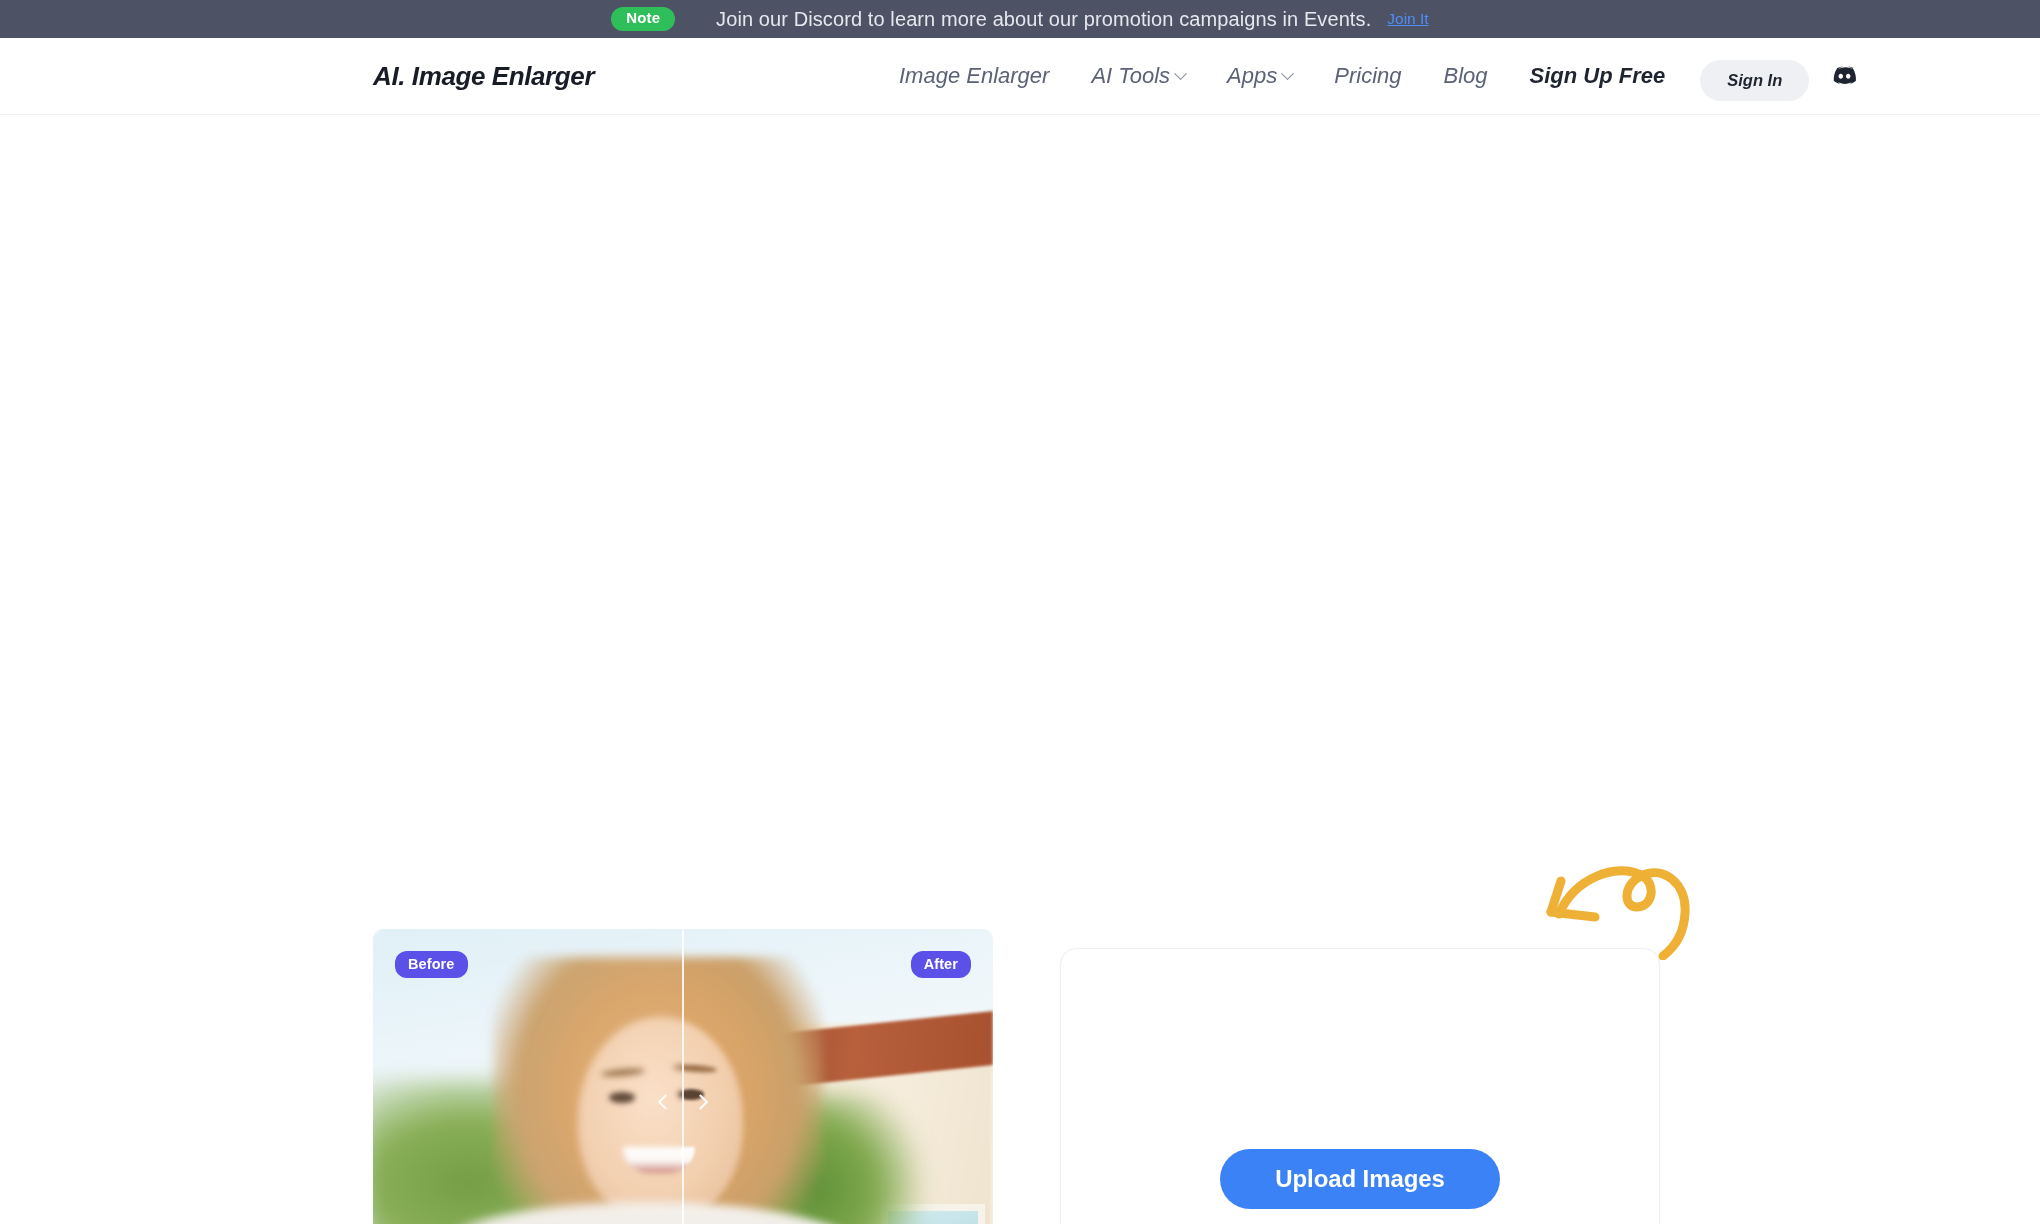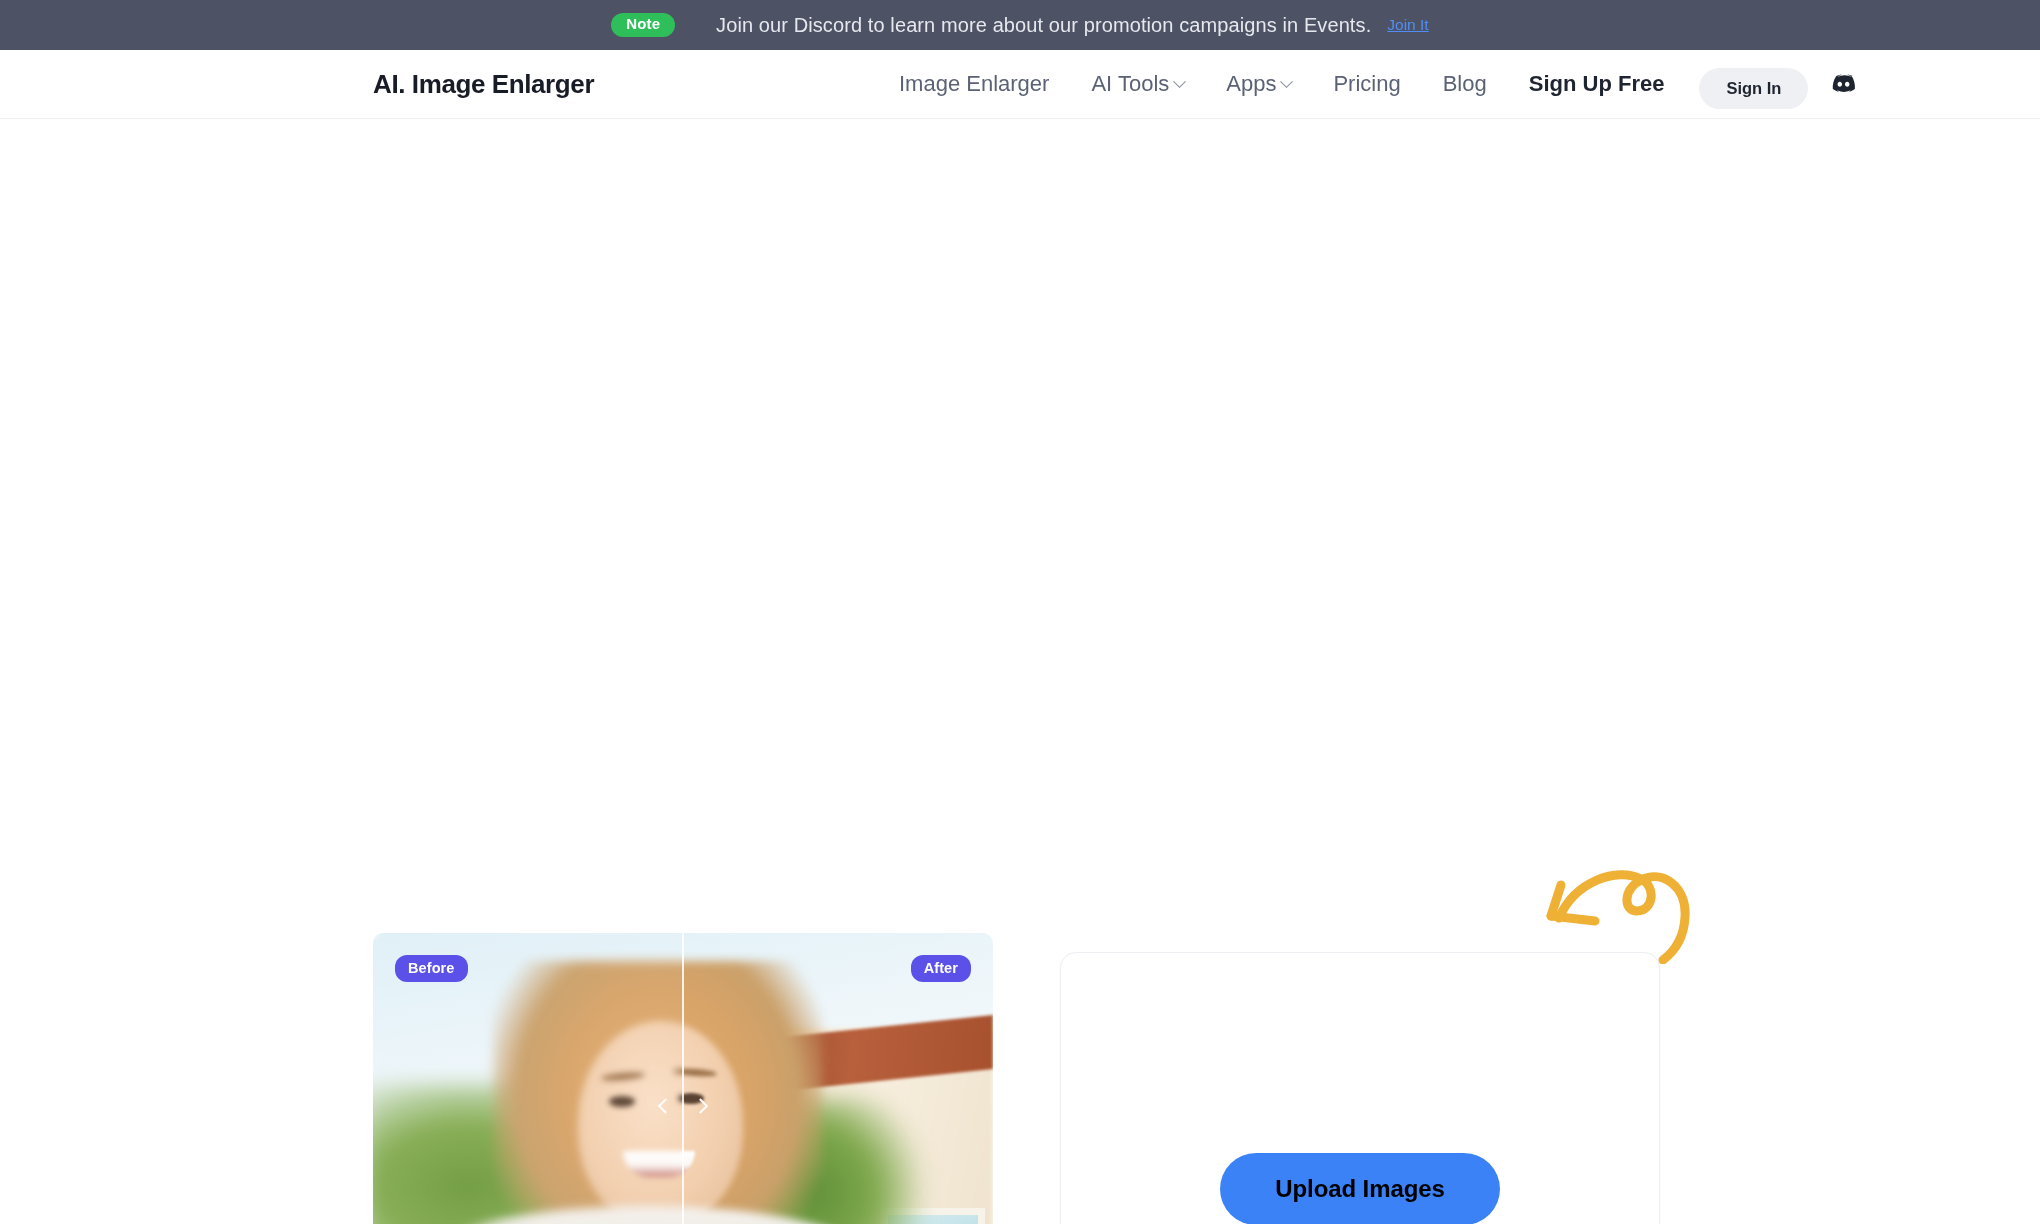--- a/index.html
+++ b/index.html
@@ -14,21 +14,21 @@
   body {
     font-family: "Liberation Sans", sans-serif;
     background: #ffffff;
     color: #2b2f३8;
     color: #2b2f38;
     -webkit-font-smoothing: antialiased;
   }
 
   
   .notice-bar {
-    height: 50px;
+    height: 38px;
     background: #4d5264;
     display: flex;
     align-items: center;
     justify-content: center;
     gap: 13px;
     width: 100%;
   }
   .notice-badge {
     background: #2fbf5a;
     color: #ffffff;
@@ -47,26 +47,27 @@
   }
   .notice-link {
     color: #4f8ef7;
     text-decoration: underline;
     font-size: 15.5px;
     margin-left: 3px;
   }
 
   
   .site-header {
-    height: 69px;
+    height: 77px;
     background: #ffffff;
     border-bottom: 1px solid #eef0f3;
     display: flex;
     align-items: center;
     position: relative;
+    font-style: italic;
   }
   .brand {
     position: absolute;
     left: 373px;
     font-size: 26px;
     font-weight: 800;
     color: #181c26;
     letter-spacing: -0.4px;
     white-space: nowrap;
   }
@@ -305,26 +306,26 @@
   .upload-inner {
     position: absolute;
     left: 0; right: 0;
     top: 200px;
     display: flex;
     flex-direction: column;
     align-items: center;
   }
   .upload-btn {
     background: #3b82f6;
-    color: #000000;
+    color: #ffffff;
     font-size: 24px;
     font-weight: 800;
     border: none;
     border-radius: 999px;
-    padding: 22px 55px;
+    padding: 16px 55px;
     cursor: pointer;
     letter-spacing: -0.1px;
     font-family: "Liberation Sans", sans-serif;
   }
 </style>
 </head>
 <body>
 
 <div class="notice-bar">
   <span class="notice-badge">Note</span>

